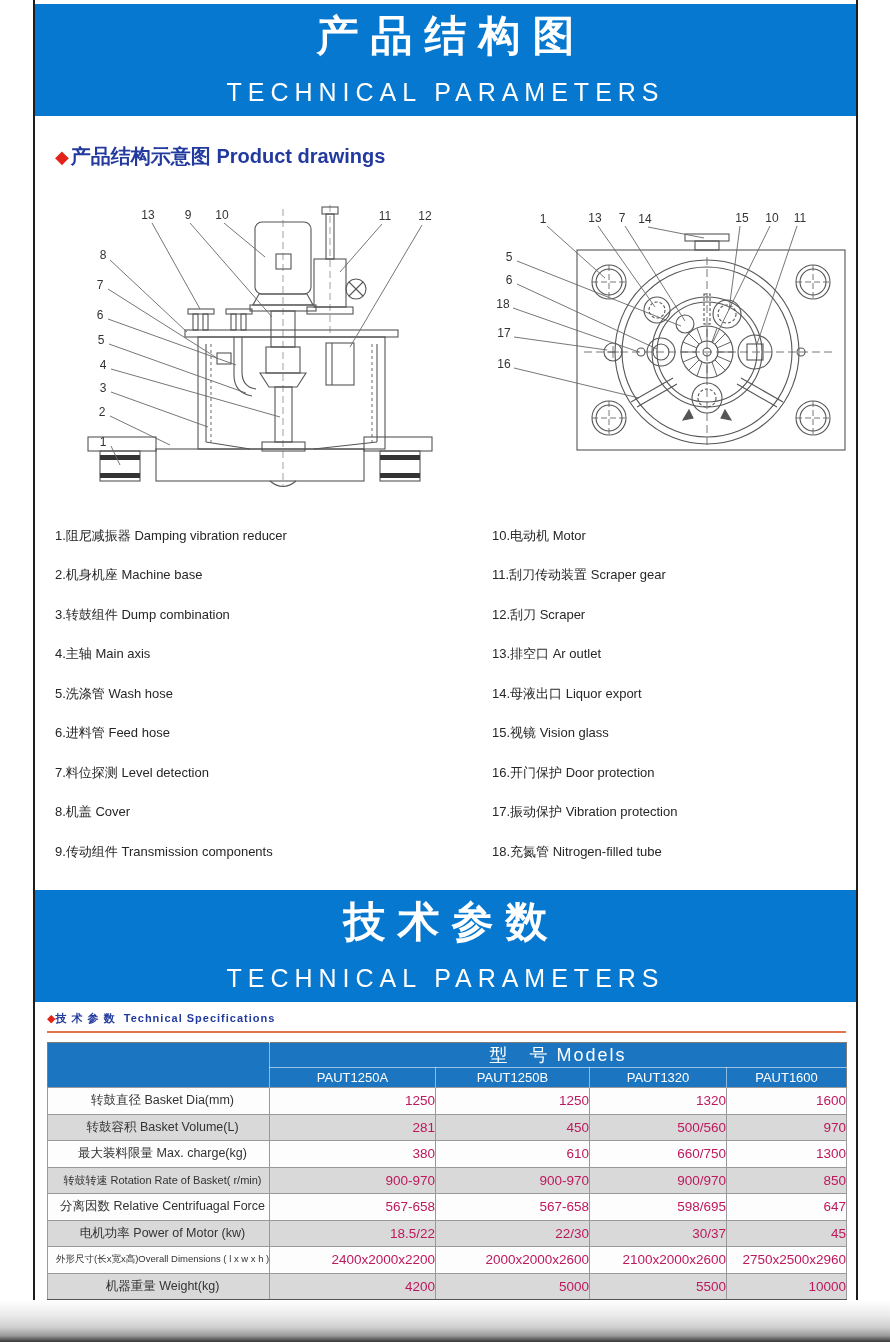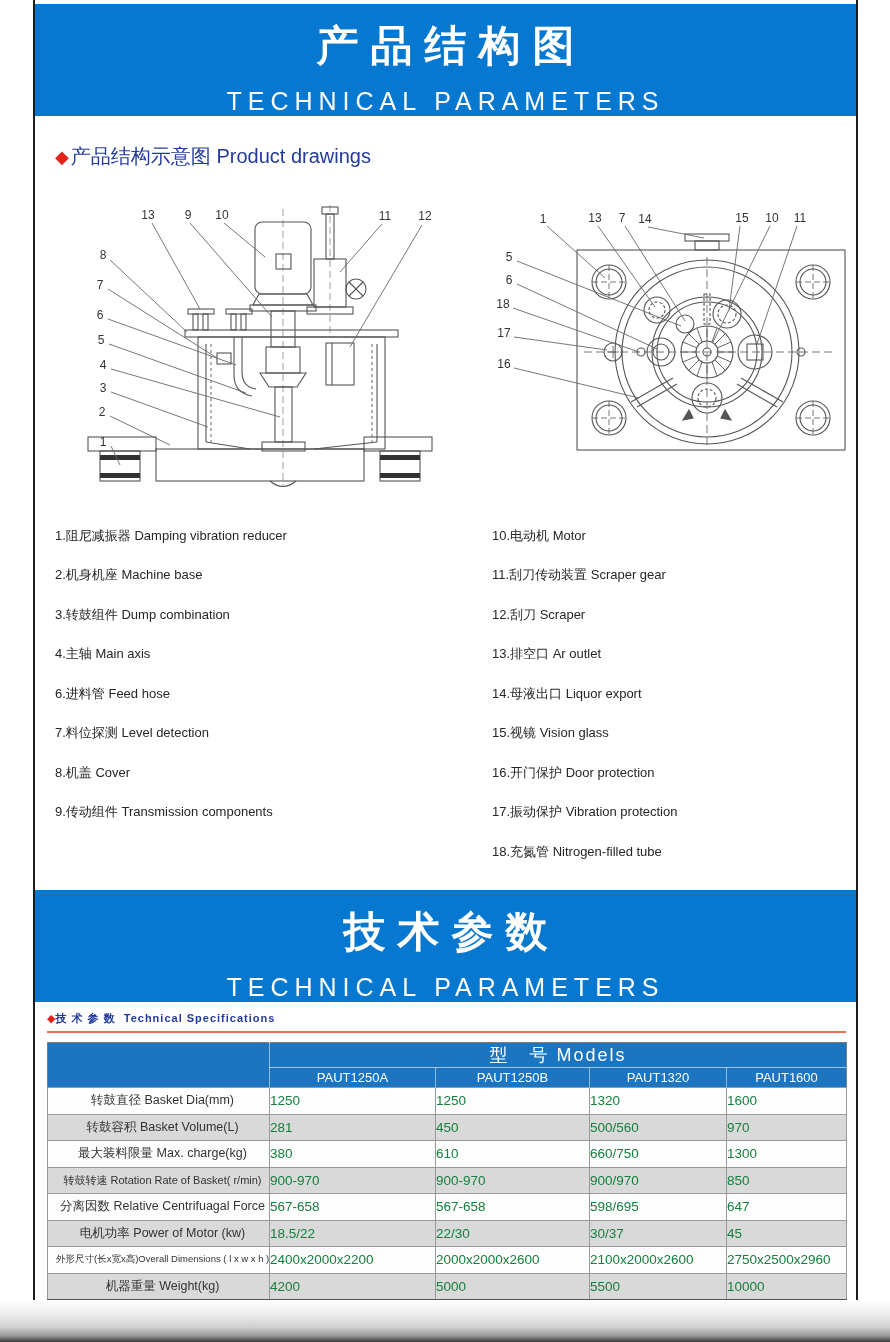--- a/index.html
+++ b/index.html
@@ -14,27 +14,27 @@
   }
   *{margin:0;padding:0;box-sizing:border-box;}
   html,body{background:#ffffff;}
   body{font-family:"Liberation Sans","DejaVu Sans",sans-serif;color:var(--ink);}
   .page{position:relative;width:890px;height:1342px;background:#fff;overflow:hidden;}
   .side-border{position:absolute;top:0;width:2px;height:1303px;background:#1d1d1d;}
   .side-border.left{left:33px;}
   .side-border.right{left:856px;}
 
   .banner{position:absolute;left:35px;width:821px;height:112px;background:var(--banner-blue);
-          display:flex;flex-direction:column;align-items:center;justify-content:flex-end;color:#fff;}
+          display:flex;flex-direction:column;align-items:center;justify-content:center;color:#fff;}
   .banner-zh{font-size:42px;font-weight:bold;letter-spacing:12px;text-indent:12px;line-height:1.1;}
   .banner-en{font-size:25px;font-weight:400;letter-spacing:6px;margin-top:18px;}
   .banner1{top:4px;}
   .banner2{top:890px;}
 
-  .section-heading{position:absolute;left:55px;top:143px;font-size:20px;font-weight:normal;color:var(--navy);text-align:right;}
+  .section-heading{position:absolute;left:55px;top:143px;font-size:20px;font-weight:bold;color:var(--navy);text-align:right;}
   .section-heading .diamond{color:var(--red);font-size:18px;margin-right:2px;}
 
   .drawings{position:absolute;left:34px;top:197px;width:824px;height:315px;}
   .drawing{position:absolute;}
   .drawing-left{left:26px;top:0;}
   .drawing-right{left:455px;top:5px;}
   svg text{font-family:"Liberation Sans","DejaVu Sans",sans-serif;font-size:12px;fill:#333;}
 
   .parts{position:absolute;left:55px;top:516px;width:790px;display:grid;grid-template-columns:437px auto;}
   .parts ul{list-style:none;}
@@ -45,21 +45,21 @@
   .specs-underline{position:absolute;left:47px;top:1031px;width:799px;height:2px;background:var(--orange);}
 
   table.spec{position:absolute;left:47px;top:1042px;width:799px;border-collapse:collapse;table-layout:fixed;
              border:1px solid #7d7d7d;border-bottom:2px solid #555;}
   table.spec col.c0{width:222px;} table.spec col.c1{width:166px;}
   table.spec col.c2{width:154px;} table.spec col.c3{width:137px;} table.spec col.c4{width:120px;}
   table.spec thead th{background:var(--table-blue);color:#fff;font-weight:400;}
   th.models-span{font-size:18px;height:22px;letter-spacing:2px;border-bottom:1px solid rgba(255,255,255,.55);}
   th.model-name{font-size:13px;height:20px;border-left:1px solid rgba(255,255,255,.5);}
   th.corner{border-right:1px solid rgba(255,255,255,.5);}
-  table.spec tbody td{height:26.5px;border:1px solid var(--line);font-size:13.5px;color:#15803d;text-align:left;vertical-align:middle;}
+  table.spec tbody td{height:26.5px;border:1px solid var(--line);font-size:13.5px;color:#be185d;text-align:right;vertical-align:middle;}
   table.spec tbody td.lbl{text-align:center;padding-left:8px;font-size:12.5px;color:#333;white-space:nowrap;overflow:hidden;}
   table.spec tbody td.lbl.sm{font-size:11px;}
   table.spec tbody td.lbl.xs{font-size:9.5px;}
   table.spec tbody tr:nth-child(even) td{background:var(--row-gray);}
   table.spec tbody tr:nth-child(odd) td{background:#fdfdfd;}
 
   .footer-bar{position:absolute;left:0;top:1300px;width:890px;height:42px;
     background:linear-gradient(180deg,#ffffff 0%,#ececec 35%,#cfcfcf 65%,#9a9a9a 85%,#515151 96%,#383838 100%);}
 </style>
 </head>
@@ -288,20 +288,21 @@
       </g>
     </svg>
   </div>
 
   <div class="parts">
     <ul id="parts-left">
         <li>1.阻尼减振器 Damping vibration reducer</li>
         <li>2.机身机座 Machine base</li>
         <li>3.转鼓组件 Dump combination</li>
         <li>4.主轴 Main axis</li>
+        <li>5.洗涤管 Wash hose</li>
         <li>6.进料管 Feed hose</li>
         <li>7.料位探测 Level detection</li>
         <li>8.机盖 Cover</li>
         <li>9.传动组件 Transmission components</li>
       </ul>
     <ul id="parts-right">
         <li>10.电动机 Motor</li>
         <li>11.刮刀传动装置 Scraper gear</li>
         <li>12.刮刀 Scraper</li>
         <li>13.排空口 Ar outlet</li>

